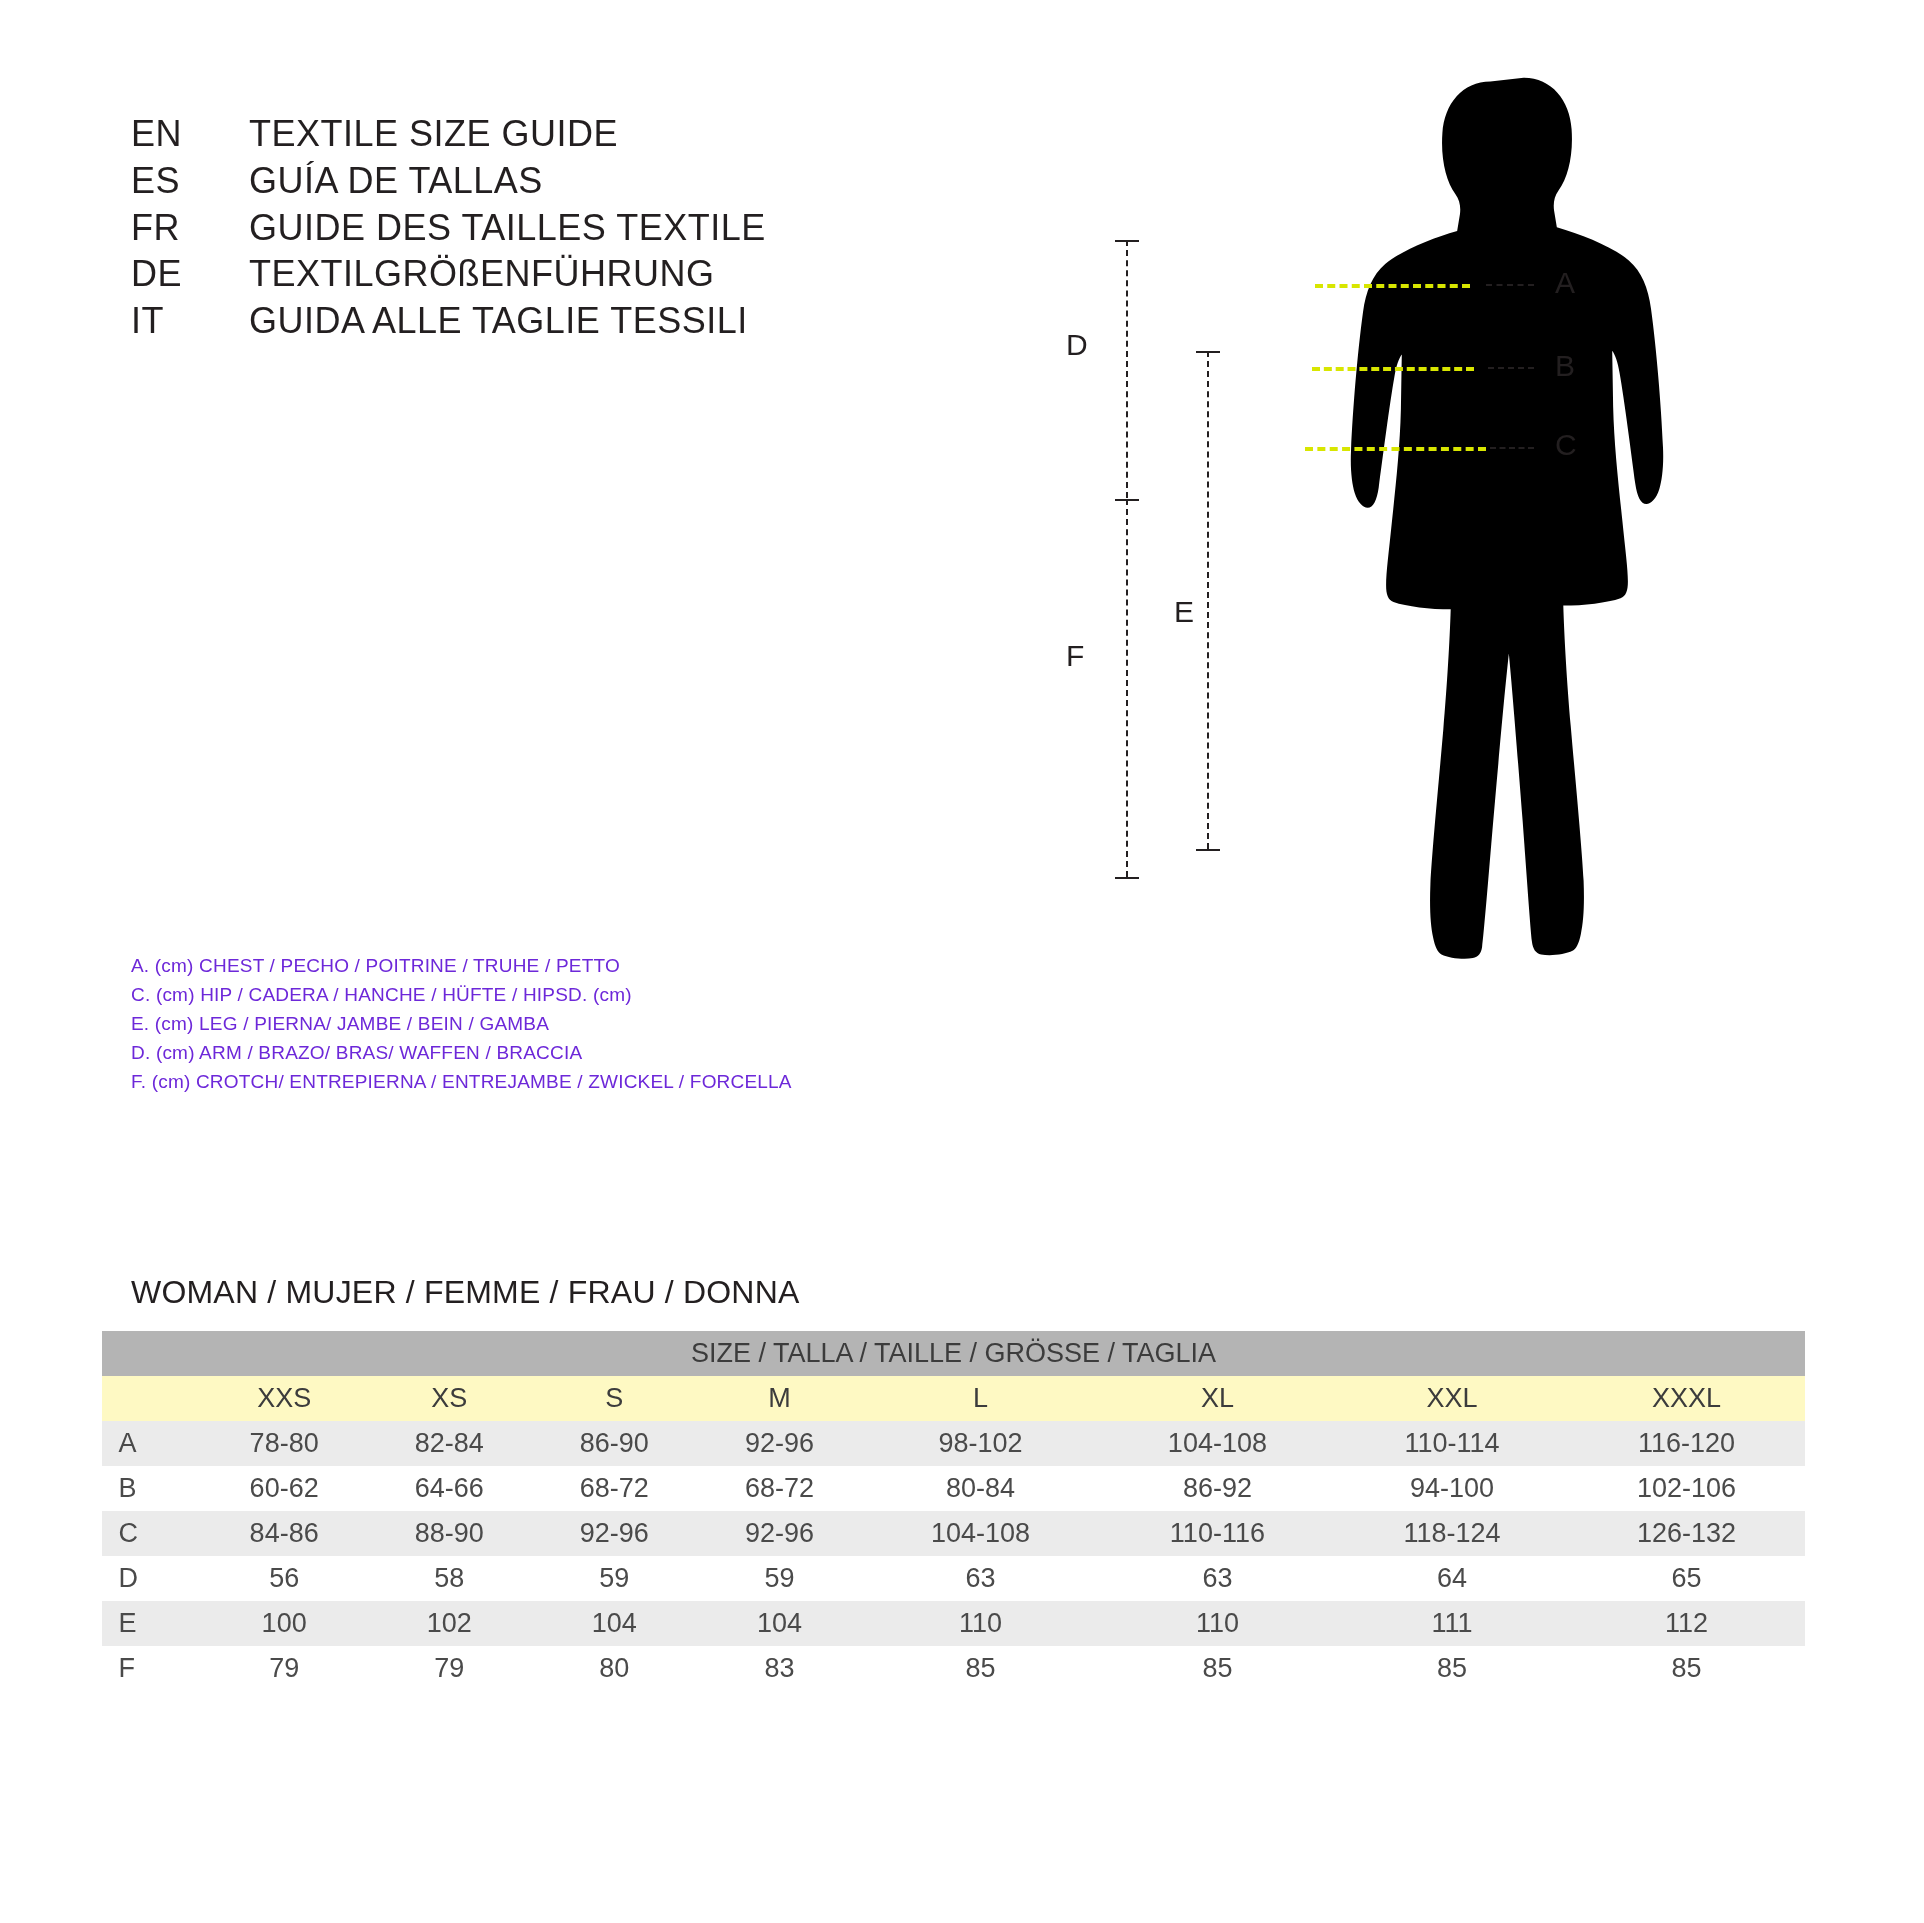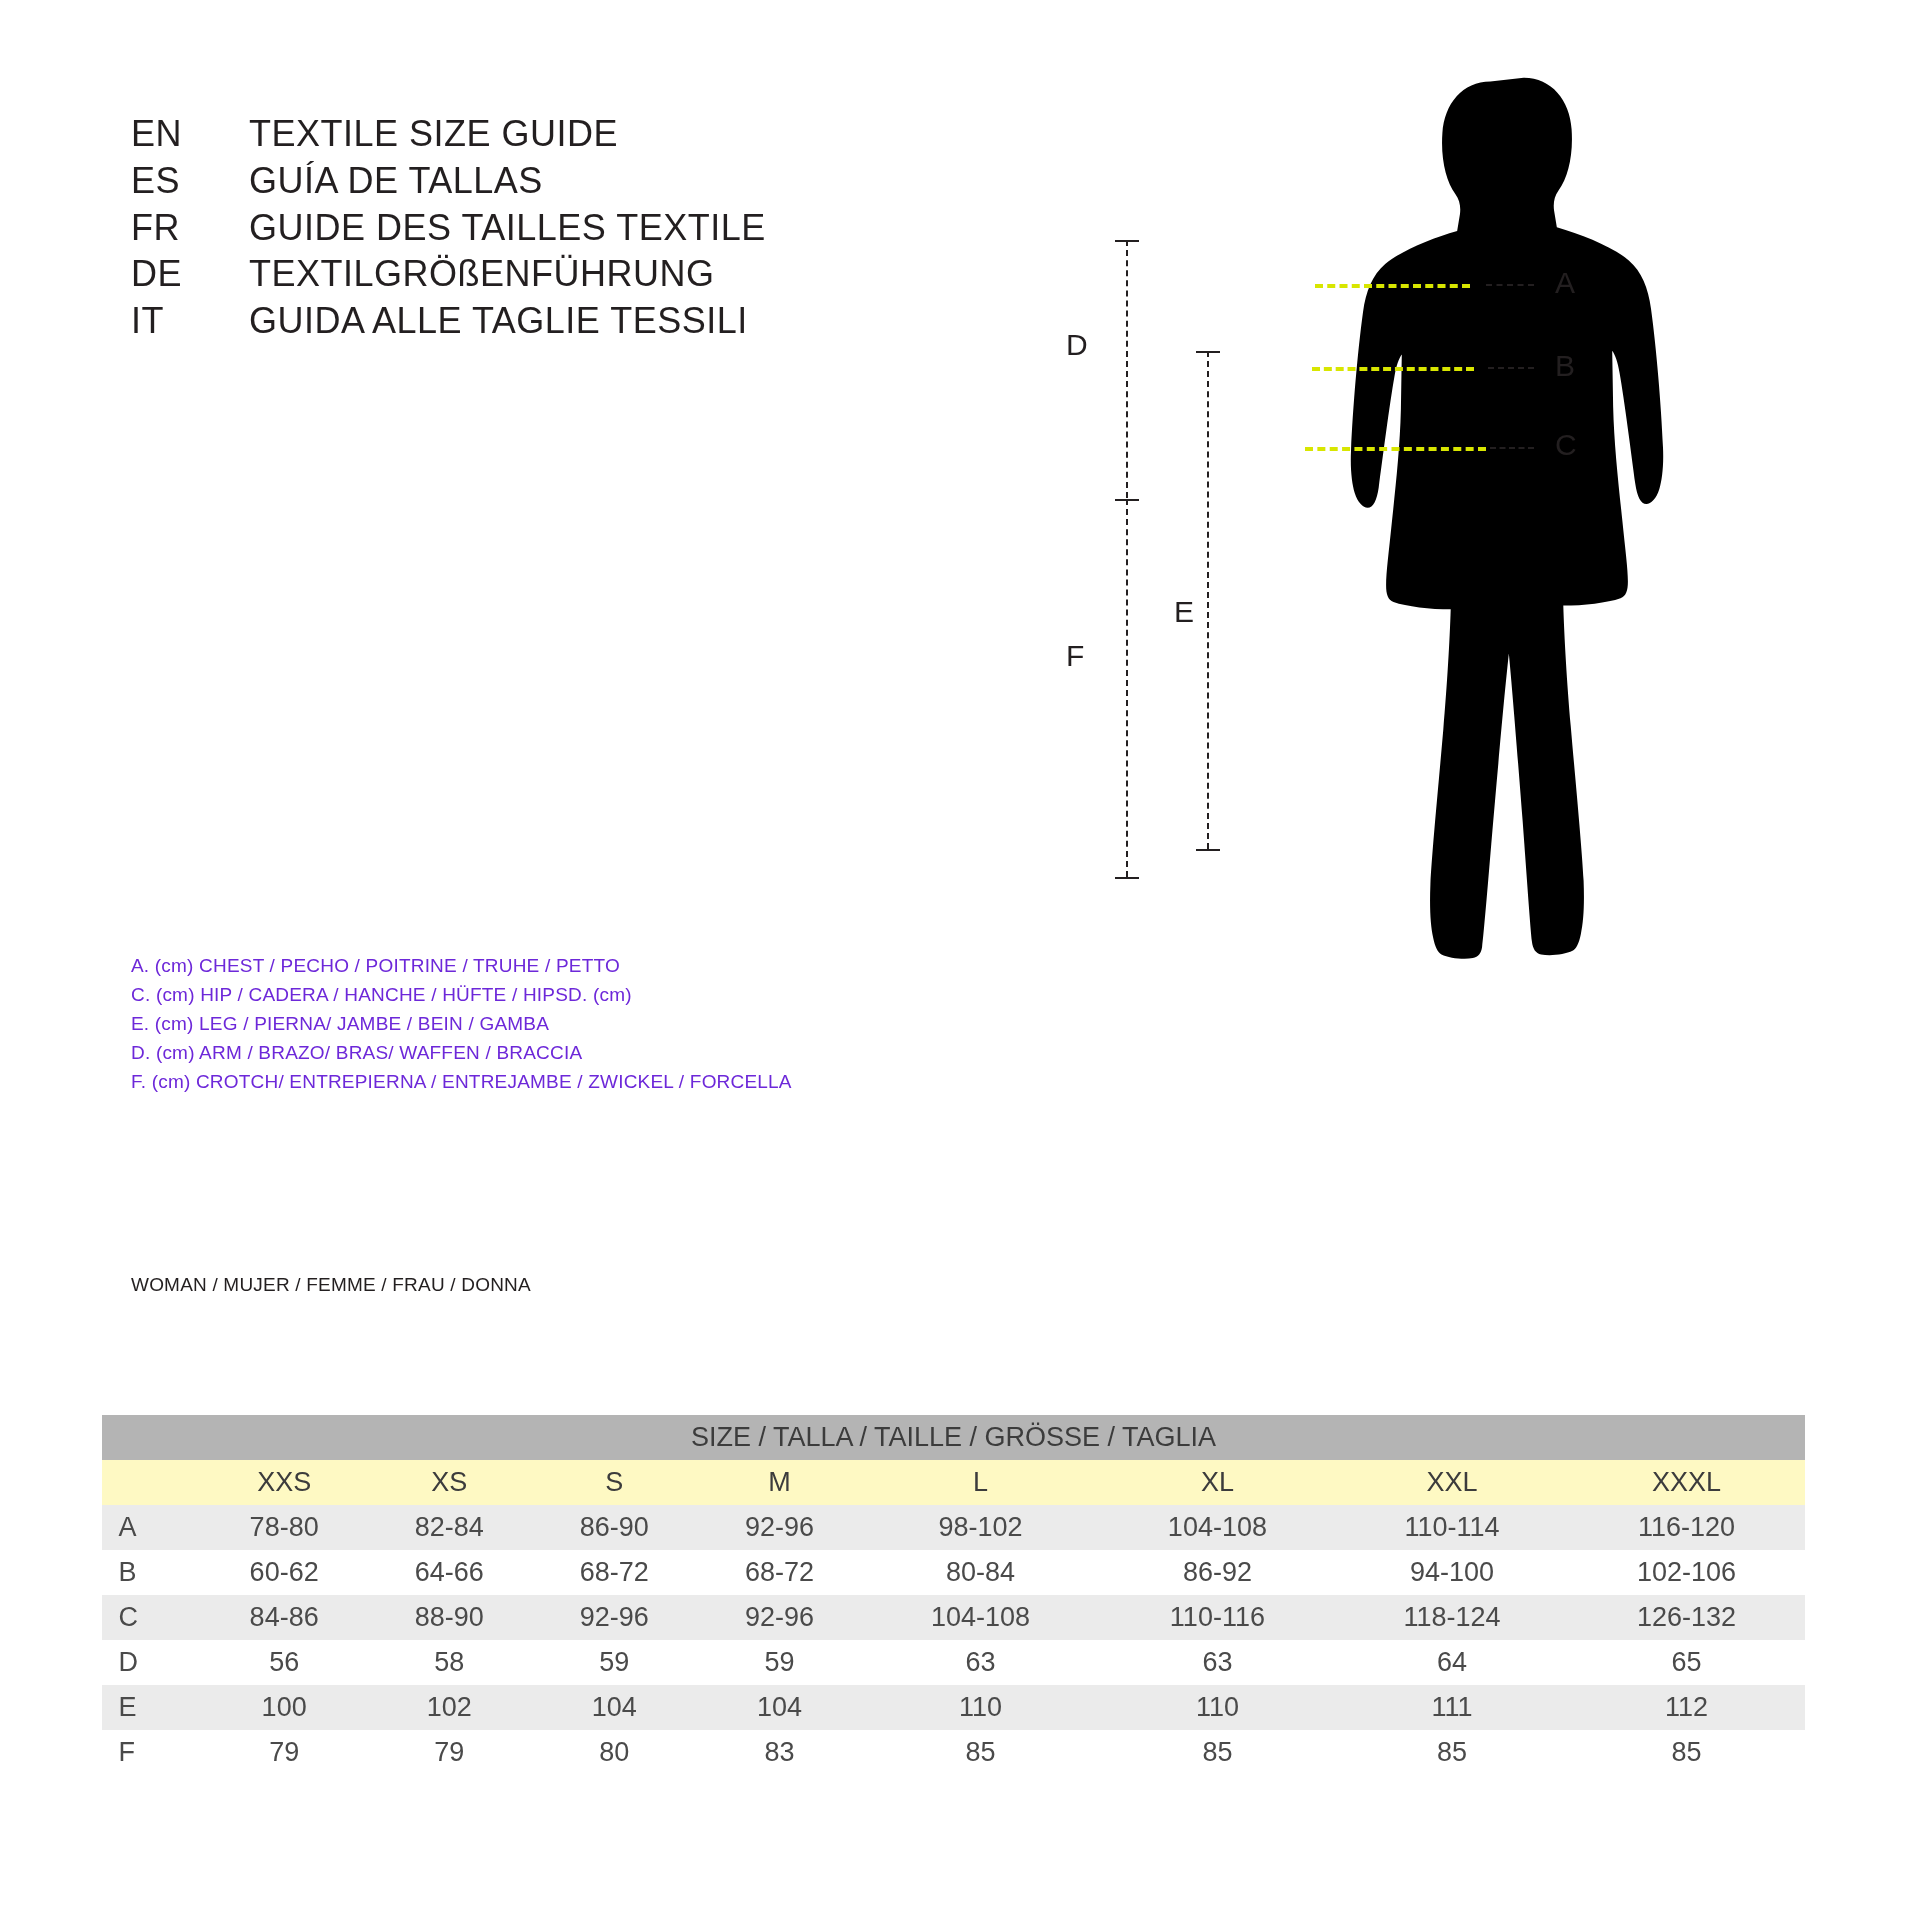--- a/index.html
+++ b/index.html
@@ -52,30 +52,30 @@
     color: #6d28d9;
     letter-spacing: 0.2px;
     white-space: nowrap;
   }
 
   
   #gender-caption {
     position: absolute;
     left: 131px;
     top: 1274px;
-    font-size: 19px;
+    font-size: 32px;
     color: #231f20;
     letter-spacing: 0.2px;
   }
 
   
   #size-table {
     position: absolute;
     left: 102px;
-    top: 1415px;
+    top: 1331px;
     width: 1703px;
     border-collapse: collapse;
     font-size: 27px;
     color: #4a4a4a;
   }
   #size-table td, #size-table th {
     padding: 0;
     height: 45px;
     font-weight: normal;
     text-align: center;

